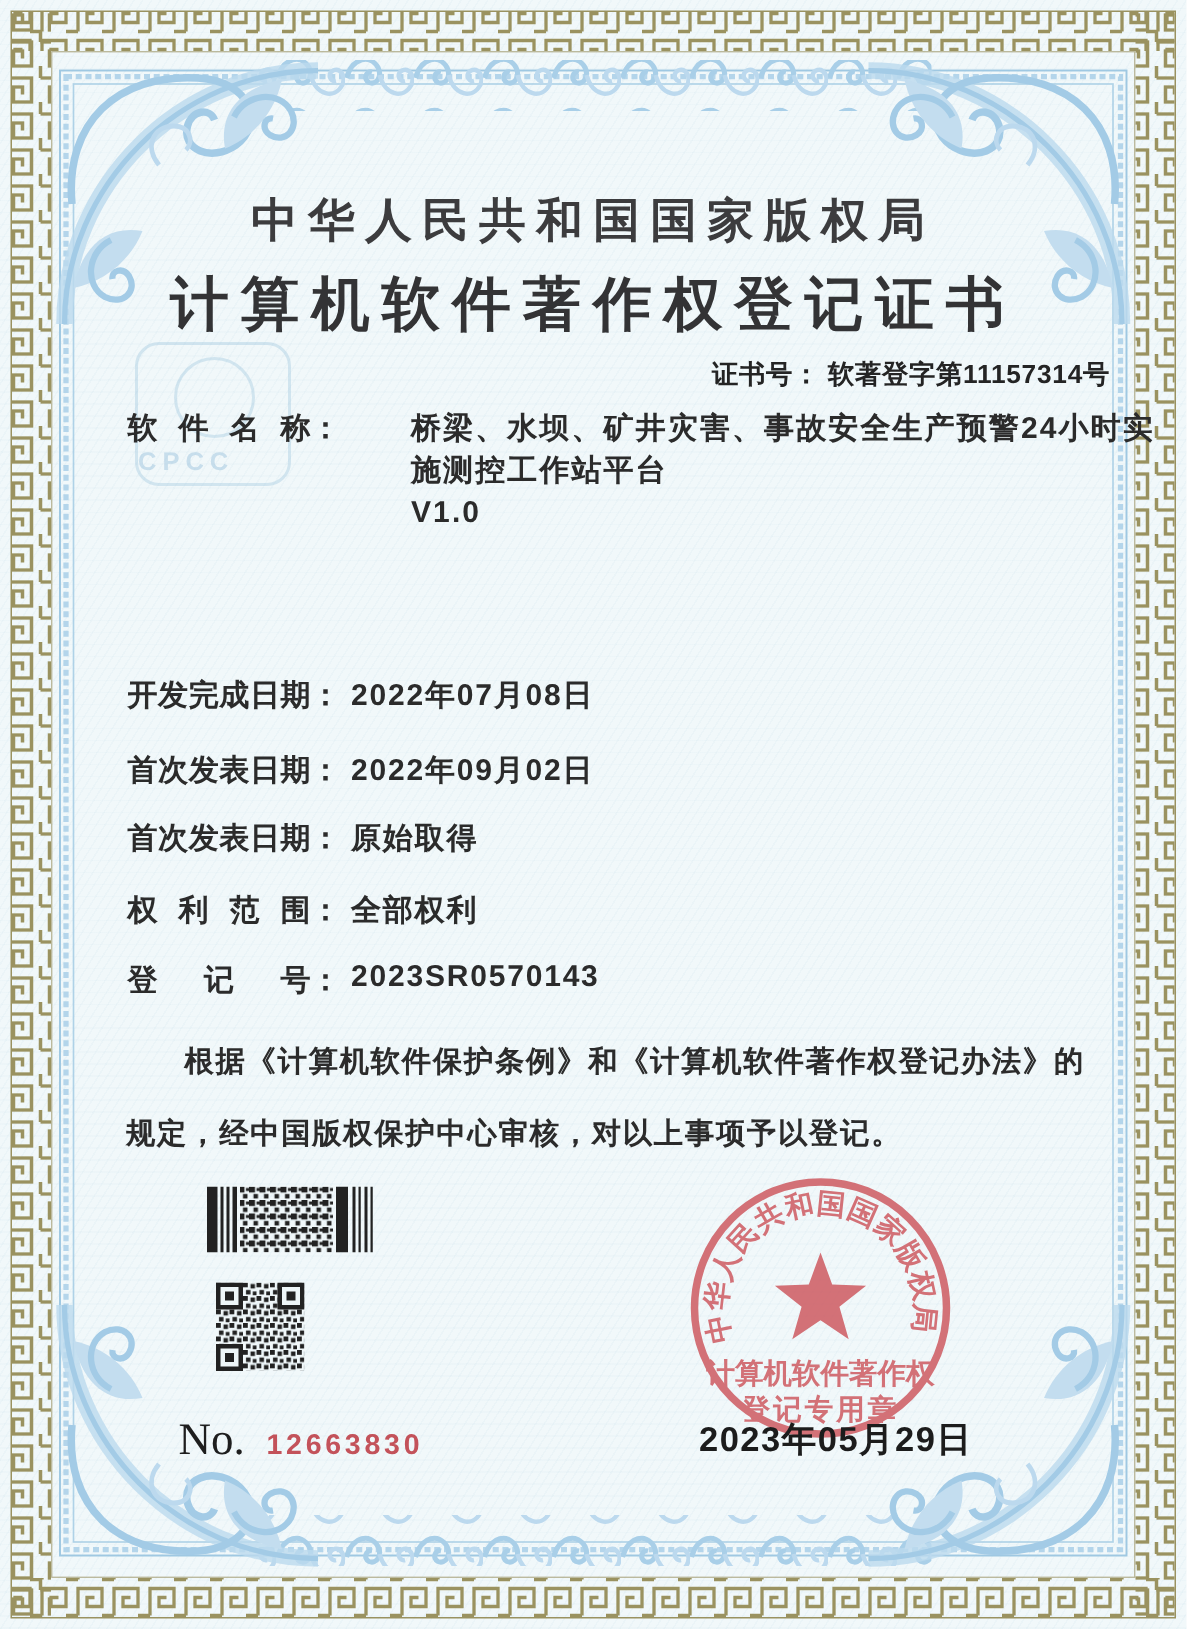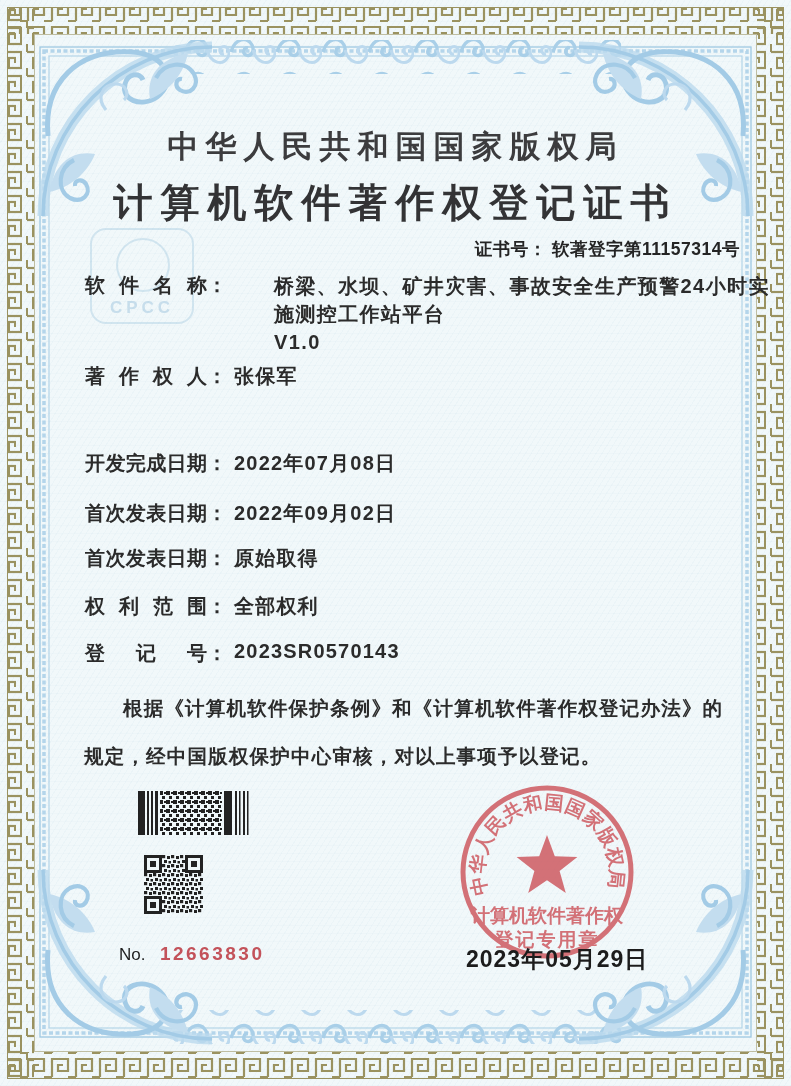--- a/index.html
+++ b/index.html
@@ -34,37 +34,37 @@
   .field-value-multi{position:absolute; left:149px; top:0; width:505px; letter-spacing:1.4px; line-height:28px;margin-left:40px;}
   .field-value-multi .vline{display:block; white-space:nowrap;}
   .statement{
     position:absolute; left:84px; top:684px; width:650px;
     font-size:19.5px; font-weight:700; letter-spacing:1.2px; line-height:48px;
     text-indent:2em; color:#2b2b2b;
   }
   .barcode{position:absolute; left:138px; top:791px;}
   .qr{position:absolute; left:144px; top:855px;}
   .serial{position:absolute; left:119px; top:943px; white-space:nowrap;}
-  .serial-prefix{font-family:Liberation Sans, sans-serif; font-size:17px; color:#1e1e1e;}
+  .serial-prefix{font-family:Liberation Serif, serif; font-size:30px; color:#1e1e1e;}
   .serial-number{font-size:19px; font-weight:700; letter-spacing:2.5px; color:#c3525a; margin-left:10px;}
   .issue-date{
     position:absolute; left:466px; top:944px; font-size:23px; font-weight:700;
     letter-spacing:1px; color:#1c1c1c; white-space:nowrap;
   }
   .seal{position:absolute; left:442px; top:767px; opacity:0.88;}
   .watermark{
     position:absolute; left:90px; top:228px; width:100px; height:92px;
     border:2.5px solid rgba(158,196,222,0.38); border-radius:16px;
   }
   .watermark .wm-circle{
     position:absolute; left:24px; top:8px; width:50px; height:50px;
     border:2.5px solid rgba(158,196,222,0.38); border-radius:50%;
   }
   .watermark .wm-text{
-    position:absolute; left:0; bottom:4px; width:100%; text-align:center;
+    position:absolute; left:0; bottom:4px; width:100%; 
     font-size:17px; font-weight:700; letter-spacing:4px; color:rgba(158,196,222,0.5);
   }
 </style>
 </head>
 <body>
 
 <div class="page">
 
   <svg class="frame-svg" width="791" height="1086" viewBox="0 0 791 1086" aria-hidden="true">
     <defs>
@@ -122,24 +122,20 @@
 
   <div class="field-row" style="top:272px">
     <span class="field-label">软件名称</span><span class="field-colon">：</span>
     <div class="field-value-multi">
       <span class="vline">桥梁、水坝、矿井灾害、事故安全生产预警24小时实</span>
       <span class="vline">施测控工作站平台</span>
       <span class="vline">V1.0</span>
     </div>
   </div>
 
-  <div class="field-row" style="top:363px">
-    <span class="field-label">著作权人</span><span class="field-colon">：</span>
-    <span class="field-value">张保军</span>
-  </div>
 
   <div class="field-row" style="top:450px">
     <span class="field-label">开发完成日期</span><span class="field-colon">：</span>
     <span class="field-value">2022年07月08日</span>
   </div>
 
   <div class="field-row" style="top:500px">
     <span class="field-label">首次发表日期</span><span class="field-colon">：</span>
     <span class="field-value">2022年09月02日</span>
   </div>

